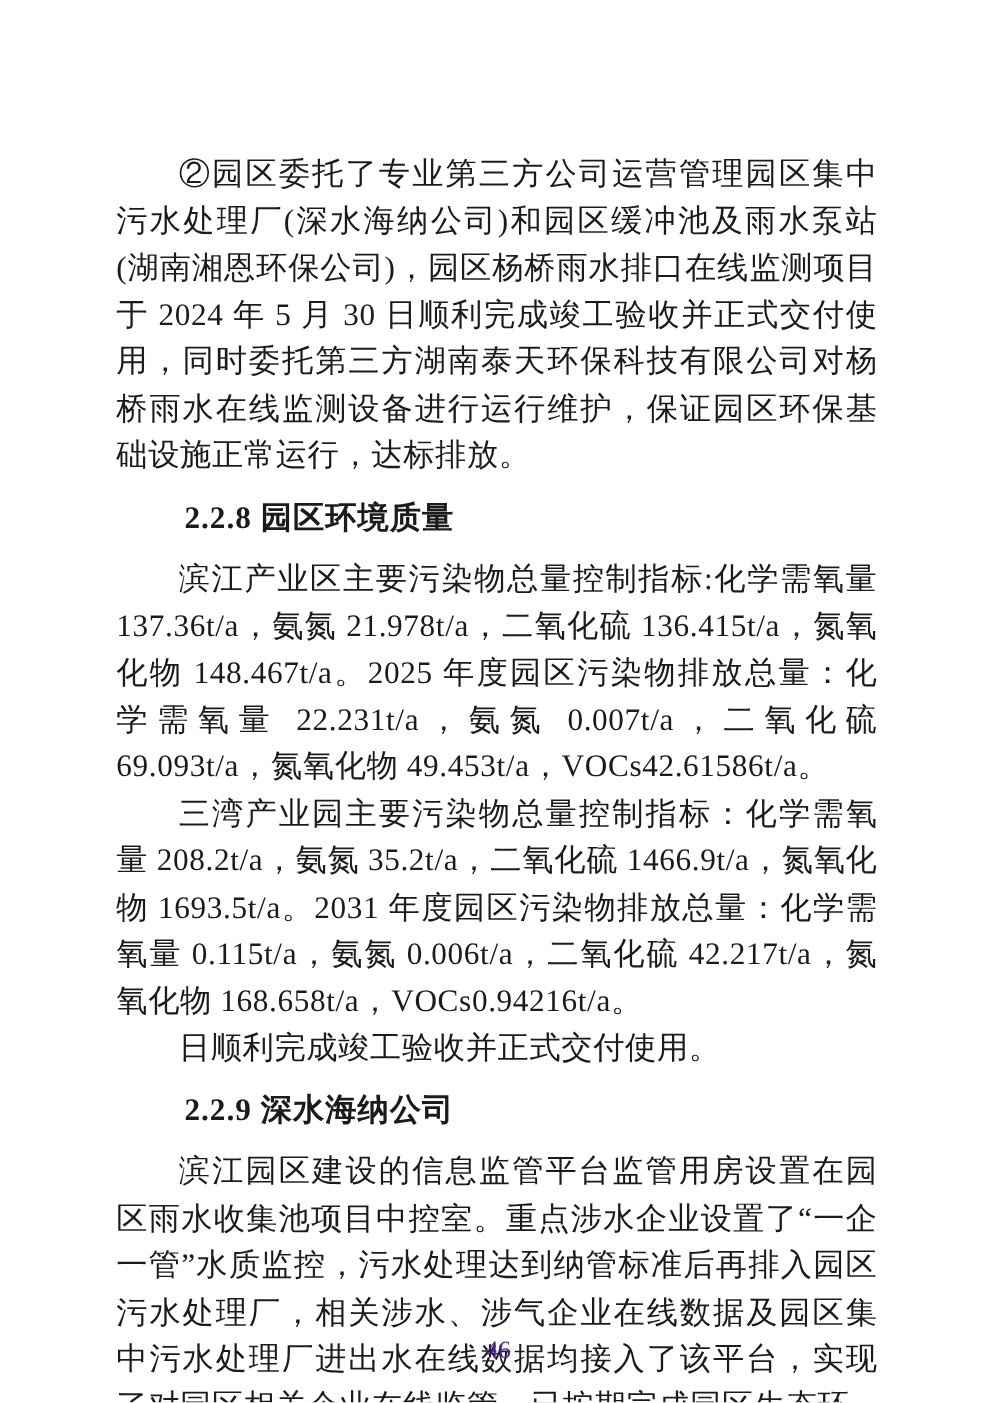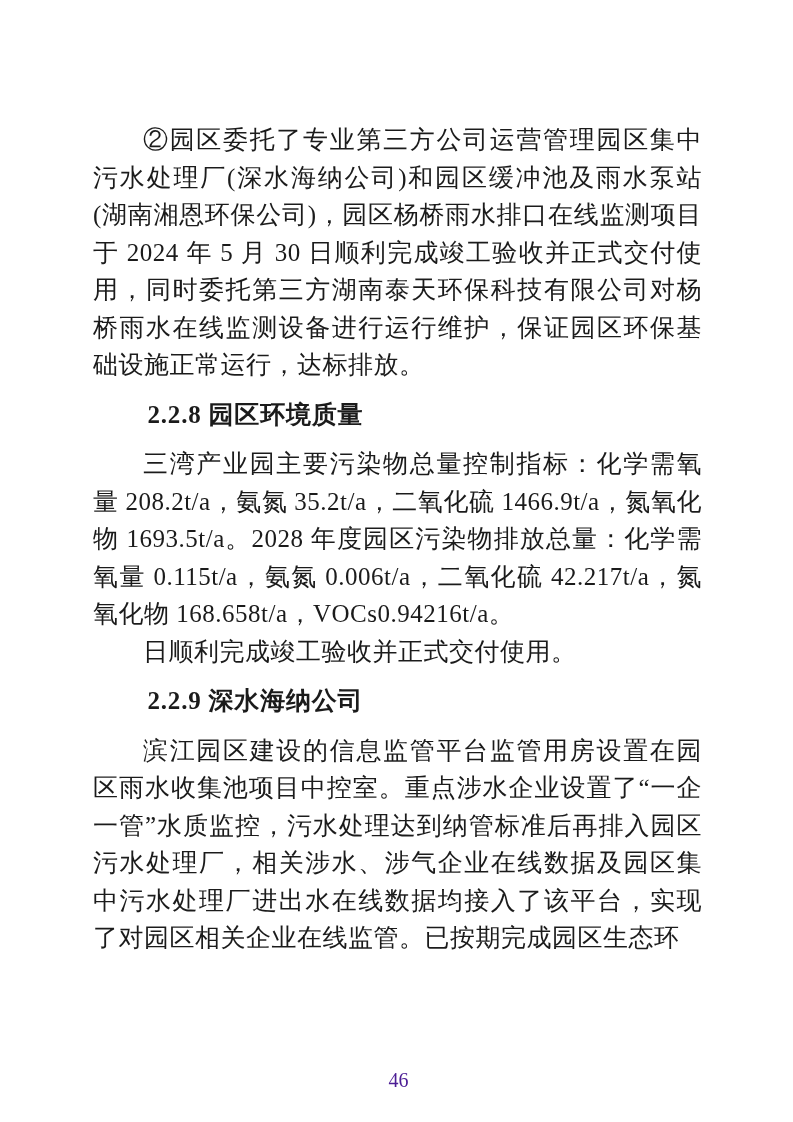--- a/index.html
+++ b/index.html
@@ -46,19 +46,20 @@
     color: #4c1d95;
   }
 </style>
 </head>
 <body>
 
 <div class="page">
   <div class="content">
       <p class="para">②园区委托了专业第三方公司运营管理园区集中污水处理厂(深水海纳公司)和园区缓冲池及雨水泵站(湖南湘恩环保公司)，园区杨桥雨水排口在线监测项目于 2024 年 5 月 30 日顺利完成竣工验收并正式交付使用，同时委托第三方湖南泰天环保科技有限公司对杨桥雨水在线监测设备进行运行维护，保证园区环保基础设施正常运行，达标排放。</p>
       <p class="heading">2.2.8 园区环境质量</p>
-      <p class="para">三湾产业园主要污染物总量控制指标：化学需氧量 208.2t/a，氨氮 35.2t/a，二氧化硫 1466.9t/a，氮氧化物 1693.5t/a。2028 年度园区污染物排放总量：化学需氧量 0.115t/a，氨氮 0.006t/a，二氧化硫 42.217t/a，氮氧化物 168.658t/a，VOCs0.94216t/a。</p>
+      <p class="para">滨江产业区主要污染物总量控制指标:化学需氧量 137.36t/a，氨氮 21.978t/a，二氧化硫 136.415t/a，氮氧化物 148.467t/a。2025 年度园区污染物排放总量：化学需氧量 22.231t/a，氨氮 0.007t/a，二氧化硫 69.093t/a，氮氧化物 49.453t/a，VOCs42.61586t/a。</p>
+      <p class="para">三湾产业园主要污染物总量控制指标：化学需氧量 208.2t/a，氨氮 35.2t/a，二氧化硫 1466.9t/a，氮氧化物 1693.5t/a。2031 年度园区污染物排放总量：化学需氧量 0.115t/a，氨氮 0.006t/a，二氧化硫 42.217t/a，氮氧化物 168.658t/a，VOCs0.94216t/a。</p>
       <p class="para">日顺利完成竣工验收并正式交付使用。</p>
       <p class="heading">2.2.9 深水海纳公司</p>
       <p class="para">滨江园区建设的信息监管平台监管用房设置在园区雨水收集池项目中控室。重点涉水企业设置了“一企一管”水质监控，污水处理达到纳管标准后再排入园区污水处理厂，相关涉水、涉气企业在线数据及园区集中污水处理厂进出水在线数据均接入了该平台，实现了对园区相关企业在线监管。已按期完成园区生态环</p>
     </div>
   <div class="page-number">46</div>
 </div>
 
 </body></html>

